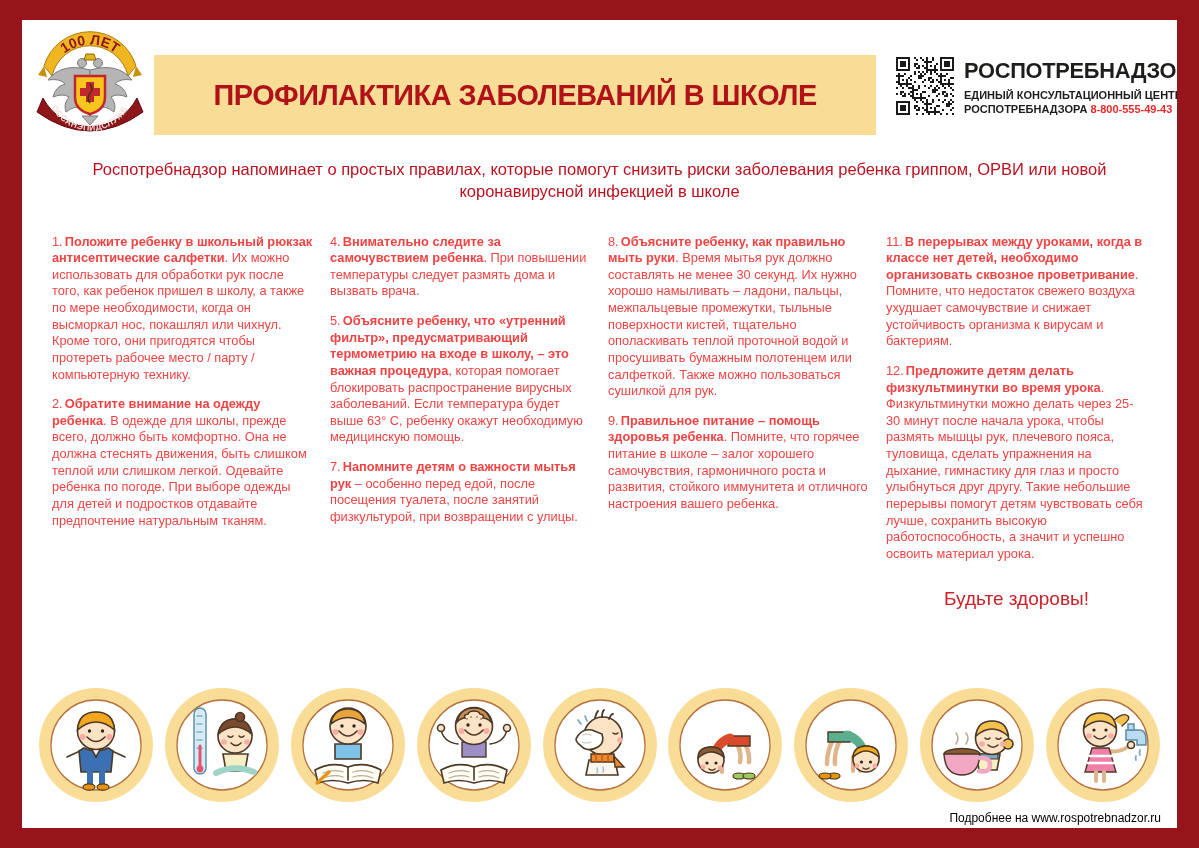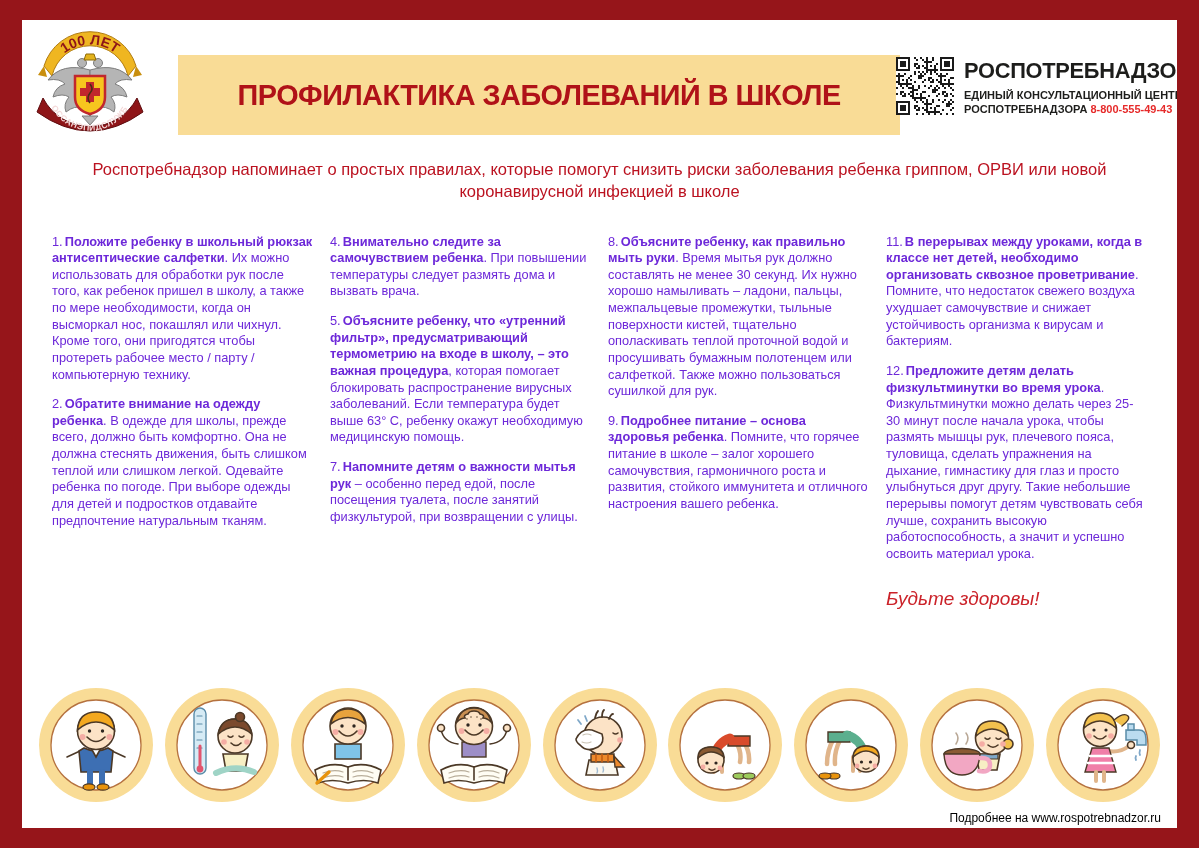--- a/index.html
+++ b/index.html
@@ -4,42 +4,42 @@
 <style>
   * { margin:0; padding:0; box-sizing:border-box; }
   html,body { background:#555; }
   body { font-family:"Liberation Sans","DejaVu Sans",sans-serif; }
   .poster{ position:relative; width:1199px; height:848px; background:#96151A; margin:0 auto; }
   .inner{ position:absolute; left:22px; right:22px; top:20px; bottom:20px; background:#ffffff; overflow:hidden; }
 
   
   .hdr{ position:relative; height:128px; }
   .logo{ position:absolute; left:8px; top:6px; width:120px; height:120px; }
-  .band{ position:absolute; left:156px; top:35px; width:722px; height:80px; background:#F9DC96;
+  .band{ position:absolute; left:132px; top:35px; width:722px; height:80px; background:#F9DC96;
          display:flex; align-items:center; justify-content:center; }
   .band h1{ font-size:30px; font-weight:bold; color:#B01218; letter-spacing:-.5px;
             transform:scaleX(.96); white-space:nowrap; }
   .qrwrap{ position:absolute; left:874px; top:37px; right:6px; display:flex; gap:10px; align-items:flex-start; }
   .qr{ width:58px; height:58px; flex:0 0 auto; }
   .qrtxt{ padding-top:1px; }
   .org{ font-size:22.5px; font-weight:bold; color:#1D1D1B; letter-spacing:-.3px; transform:scaleX(.97); transform-origin:left; white-space:nowrap; }
   .ccl{ font-size:11px; font-weight:bold; color:#1D1D1B; line-height:1.3; margin-top:4px; white-space:nowrap; }
   .phone{ color:#E62A2A; }
 
   
   .intro{ margin:10px auto 16px; max-width:1030px; text-align:center; color:#BB1220;
           font-size:16.5px; line-height:1.35; }
 
   
   .main{ display:grid; grid-template-columns:repeat(4,1fr); column-gap:17px;
          padding:15px 30px 0; height:468px; overflow:hidden; }
-  .item{ font-size:12.8px; line-height:1.3; color:#6d28d9; margin-bottom:13px; }
+  .item{ font-size:12.8px; line-height:1.3; color:#ef4444; margin-bottom:13px; }
   .item b{ font-weight:bold; }
   .item .num{ padding-right:2px; }
-  .closing{ margin-top:26px; text-align:left; color:#CB2229; font-size:19px;font-style:italic; }
+  .closing{ margin-top:26px; text-align:center; color:#CB2229; font-size:19px; }
 
   
   .circles{ position:absolute; left:0; right:0; bottom:22px; display:flex;
             justify-content:space-between; padding:0 13px; }
   .circles svg{ width:122px; height:122px; flex:0 0 auto; }
 
   .note{ position:absolute; right:16px; bottom:3px; font-size:12px; color:#000000; }
 </style>
 </head>
 <body>
@@ -335,21 +335,21 @@
       <p class="item"><span class="num">1.</span><b>Положите ребенку в школьный рюкзак антисептические салфетки</b><span>. Их можно использовать для обработки рук после того, как ребенок пришел в школу, а также по мере необходимости, когда он высморкал нос, покашлял или чихнул. Кроме того, они пригодятся чтобы протереть рабочее место / парту / компьютерную технику.</span></p>
       <p class="item"><span class="num">2.</span><b>Обратите внимание на одежду ребенка</b><span>. В одежде для школы, прежде всего, должно быть комфортно. Она не должна стеснять движения, быть слишком теплой или слишком легкой. Одевайте ребенка по погоде. При выборе одежды для детей и подростков отдавайте предпочтение натуральным тканям.</span></p>
     </div>
     <div class="col">
       <p class="item"><span class="num">4.</span><b>Внимательно следите за самочувствием ребенка</b><span>. При повышении температуры следует размять дома и вызвать врача.</span></p>
       <p class="item"><span class="num">5.</span><b>Объясните ребенку, что «утренний фильтр», предусматривающий термометрию на входе в школу, – это важная процедура</b><span>, которая помогает блокировать распространение вирусных заболеваний. Если температура будет выше 63° С, ребенку окажут необходимую медицинскую помощь.</span></p>
       <p class="item"><span class="num">7.</span><b>Напомните детям о важности мытья рук</b><span> – особенно перед едой, после посещения туалета, после занятий физкультурой, при возвращении с улицы.</span></p>
     </div>
     <div class="col">
       <p class="item"><span class="num">8.</span><b>Объясните ребенку, как правильно мыть руки</b><span>. Время мытья рук должно составлять не менее 30 секунд. Их нужно хорошо намыливать – ладони, пальцы, межпальцевые промежутки, тыльные поверхности кистей, тщательно ополаскивать теплой проточной водой и просушивать бумажным полотенцем или салфеткой. Также можно пользоваться сушилкой для рук.</span></p>
-      <p class="item"><span class="num">9.</span><b>Подробнее питание – основа здоровья ребенка</b><span>. Помните, что горячее питание в школе – залог хорошего самочувствия, гармоничного роста и развития, стойкого иммунитета и отличного настроения вашего ребенка.</span></p>
+      <p class="item"><span class="num">9.</span><b>Правильное питание – помощь здоровья ребенка</b><span>. Помните, что горячее питание в школе – залог хорошего самочувствия, гармоничного роста и развития, стойкого иммунитета и отличного настроения вашего ребенка.</span></p>
     </div>
     <div class="col">
       <p class="item"><span class="num">11.</span><b>В перерывах между уроками, когда в классе нет детей, необходимо организовать сквозное проветривание</b><span>. Помните, что недостаток свежего воздуха ухудшает самочувствие и снижает устойчивость организма к вирусам и бактериям.</span></p>
       <p class="item"><span class="num">12.</span><b>Предложите детям делать физкультминутки во время урока</b><span>. Физкультминутки можно делать через 25-30 минут после начала урока, чтобы размять мышцы рук, плечевого пояса, туловища, сделать упражнения на дыхание, гимнастику для глаз и просто улыбнуться друг другу. Такие небольшие перерывы помогут детям чувствовать себя лучше, сохранить высокую работоспособность, а значит и успешно освоить материал урока.</span></p>
       <div class="closing">Будьте здоровы!</div>
     </div>
   </div>
 
   <div class="circles">
 

